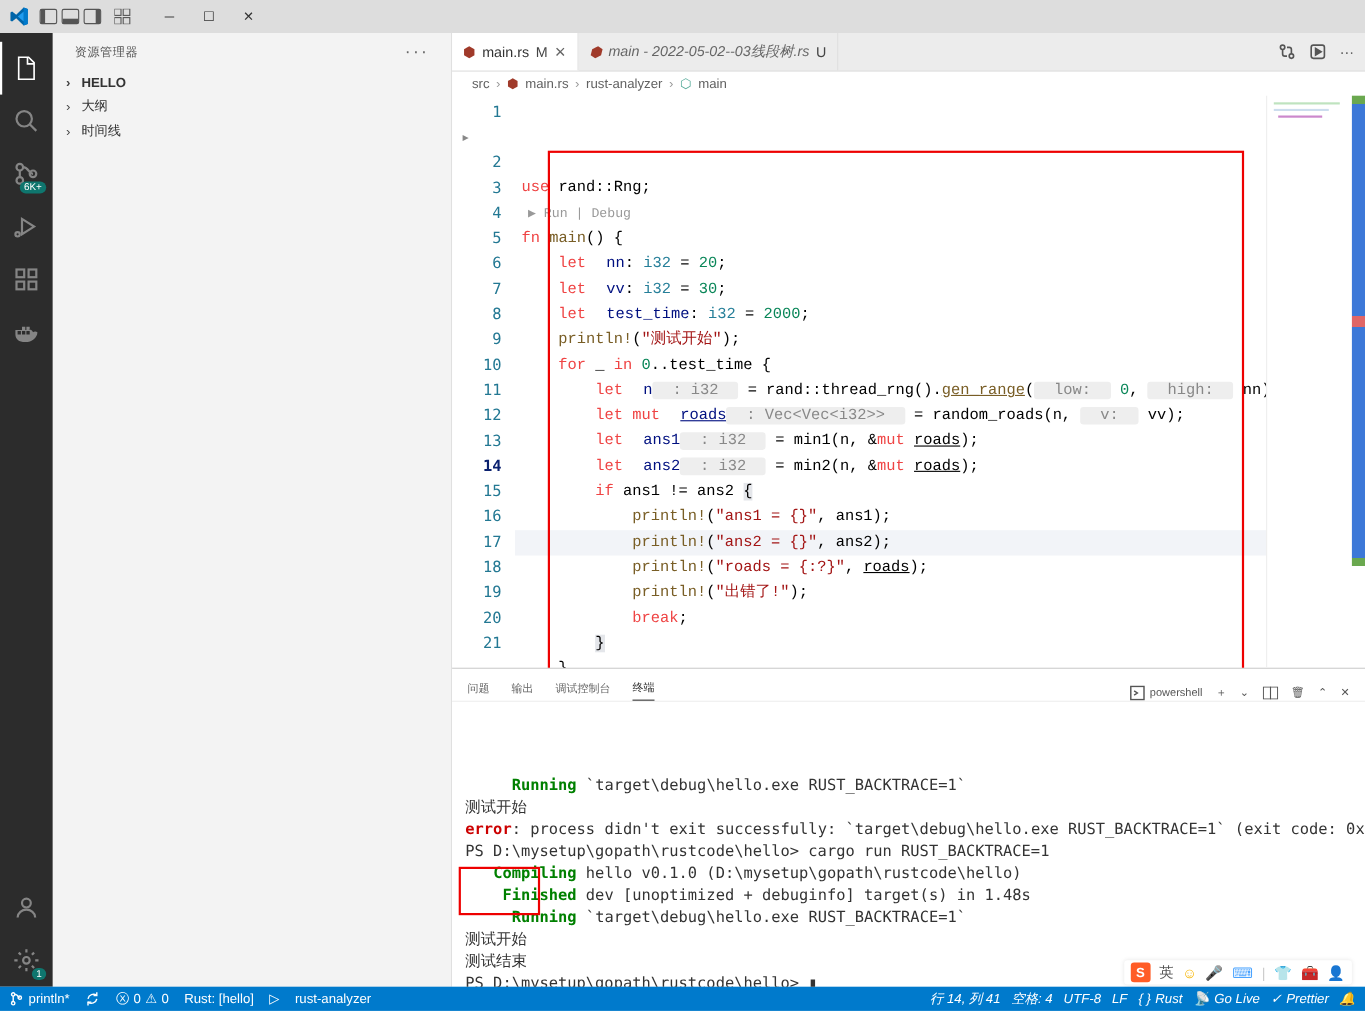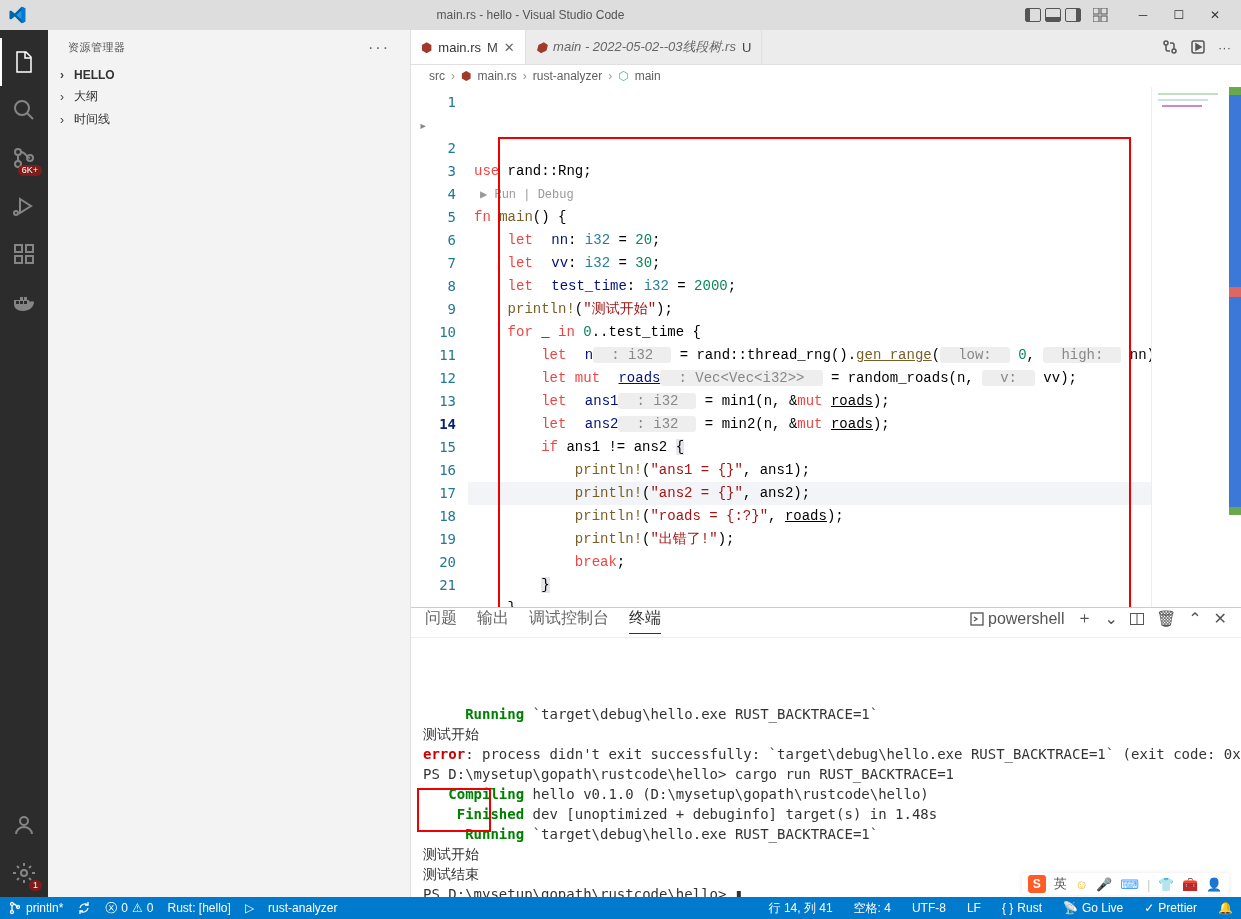--- a/index.html
+++ b/index.html
@@ -55,21 +55,21 @@
   position:relative;
 }
 .activity-bar .ab-item.active { color: #fff; }
 .activity-bar .ab-item.active::before {
   content:''; position:absolute; left:0; top:0; bottom:0; width:2px; background:#fff;
 }
 .activity-bar .ab-icon { width:24px; height:24px; }
 .activity-bar .spacer { flex:1; }
 .ab-badge {
   position:absolute; bottom:6px; right:6px;
-  background:#7f1d1d; color:#fff; font-size:9px;
+  background:#0f766e; color:#fff; font-size:9px;
   border-radius:8px; padding:1px 4px; line-height:1;
 }
 
 .sidebar {
   width: 363px;
   background: #f3f3f3;
   border-right: 1px solid #e0e0e0;
   display:flex; flex-direction:column;
 }
 .sidebar-header {
@@ -145,22 +145,22 @@
 .minimap::after {
   content:''; position:absolute; right:0; top:0; width:12px; height:520px;
   background:linear-gradient(#6aa84f 0 8px,#3c78d8 8px 200px,#e06666 200px 210px,#3c78d8 210px 420px,#6aa84f 420px 428px,transparent 428px);
 }
 
 .panel {
   height:290px; border-top:1px solid #ccc; display:flex; flex-direction:column;
   background:#fff;
 }
 .panel-tabs {
-  height:30px; display:flex; align-items:flex-start; gap:20px; padding:0 14px;
-  color:#666; font-size:16px; border-bottom:1px solid #eee;
+  height:30px; display:flex; align-items:flex-end; gap:20px; padding:0 14px;
+  color:#666; font-size:10px; border-bottom:1px solid #eee;
 }
 .panel-tabs .pt { padding-bottom:4px; cursor:default; }
 .panel-tabs .pt.active { color:#333; border-bottom:1px solid #333; }
 .panel-tabs .rhs { margin-left:auto; display:flex; align-items:center; gap:12px; color:#555; }
 .panel-body {
   flex:1; padding:6px 12px; font-family:Consolas,monospace; font-size:14px;
   line-height:20px; color:#333; overflow:hidden; white-space:pre;
   position:relative;
 }
 .tg { color:#008000; font-weight:bold; }
@@ -168,21 +168,21 @@
 .panel-body .redbox2 {
   position:absolute; left:6px; top:150px; width:74px; height:44px;
   border:2px solid #e00; pointer-events:none;
 }
 
 .status-bar {
   height:22px; background:#007acc; color:#fff; display:flex; align-items:center;
   font-size:12px; padding:0 8px; gap:14px;
 }
 .status-bar .sb-item { display:flex; align-items:center; gap:4px; }
-.status-bar .right { margin-left:auto; display:flex; gap:21px; align-items:center; }
+.status-bar .right { margin-left:auto; display:flex; gap:10px; align-items:center;font-style:italic; }
 
 .ime-bar {
   position:absolute; right:12px; bottom:24px; height:22px;
   display:flex; align-items:center; gap:8px;
   background:#fff; padding:0 6px; border-radius:3px;
   font-size:13px; color:#555;
   box-shadow:0 0 4px rgba(0,0,0,0.1);
 }
 .ime-bar .sogou {
   background:#ff5c26; color:#fff; width:18px; height:18px;
@@ -195,21 +195,20 @@
 <body>
 
 <div class="titlebar">
   <div class="logo">
     <svg viewBox="0 0 24 24" width="18" height="18">
         <path fill="#0065A9" d="M23 3l-5-2-9 9-5-4-2 1v10l2 1 5-4 9 9 5-2V3z"></path>
         <path fill="#007ACC" d="M18 1l5 2v18l-5 2V1z"></path>
         <path fill="#1F9CF0" d="M18 6v12l-7-6 7-6z"></path>
       </svg>
   </div>
-  <div class="title">main.rs - hello - Visual Studio Code</div>
   <div class="layout-btns">
     <span class="layout-ic left"></span>
     <span class="layout-ic bottom"></span>
     <span class="layout-ic right"></span>
     <span style="width:4px"></span>
     <span class="layout-ic" style="border:none">
       <svg width="16" height="14" viewBox="0 0 16 14">
           <rect x="0" y="0" width="6" height="6" fill="none" stroke="#555"></rect>
           <rect x="8" y="0" width="6" height="6" fill="none" stroke="#555"></rect>
           <rect x="0" y="8" width="6" height="6" fill="none" stroke="#555"></rect>

